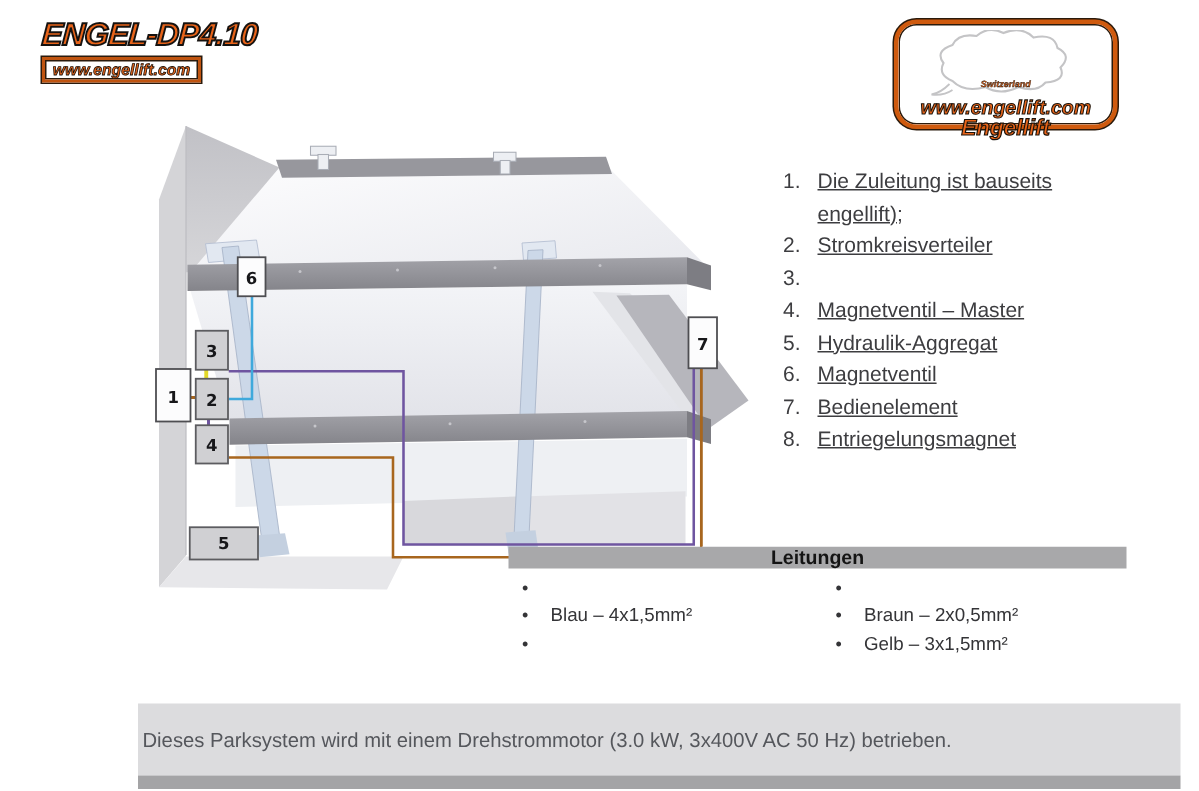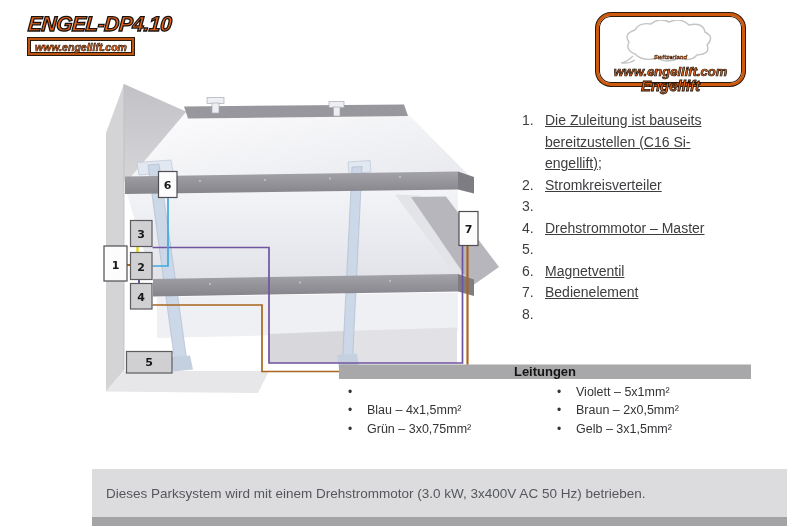--- a/index.html
+++ b/index.html
@@ -51,21 +51,21 @@
   
   .bullets{top:383px;font-size:12.5px;line-height:18.4px;color:#343437;}
   .bullets-left{left:348px;}
   .bullets-right{left:557px;}
   .brow{display:flex;}
   .bdot{width:19px;flex:none;font-size:12px;}
   .btxt{white-space:nowrap;}
 
   
   #footer{left:92px;top:469px;width:695px;height:48px;background:#dcdcde;
-    display:flex;align-items:center;box-sizing:border-box;padding-left:14px;
+    display:flex;align-items:center;box-sizing:border-box;padding-left:3px;
     font-size:13.5px;color:#55575c;}
   #footer-strip{left:92px;top:517px;width:695px;height:9px;background:#a4a4a6;}
 </style>
 </head>
 <body>
 
 <svg class="scene abs" width="799" height="527" viewBox="0 0 799 527">
   <defs>
     <linearGradient id="gPlat" x1="0" y1="0" x2="1" y2="1">
       <stop offset="0" stop-color="#fdfdfe"></stop>
@@ -201,68 +201,67 @@
   <div class="lr-brand">Engellift</div>
   <div class="lr-sub">Switzerland</div>
   <div class="lr-url">www.engellift.com</div>
 </div>
 
 <div id="clist" class="abs">
   <div class="crow">
     <span class="cnum">1.</span>
     <span class="ctxt">
       <span class="cline">Die Zuleitung ist bauseits</span>
-      <span class="cline">bereitzustellen (C16 Si-</span>
       <span class="cline">engellift);</span>
     </span>
   </div>
   <div class="crow">
     <span class="cnum">2.</span>
     <span class="ctxt">Stromkreisverteiler</span>
   </div>
   <div class="crow">
     <span class="cnum">3.</span>
   </div>
   <div class="crow">
     <span class="cnum">4.</span>
-    <span class="ctxt">Drehstrommotor – Master</span>
+    <span class="ctxt">Magnetventil – Master</span>
   </div>
   <div class="crow">
     <span class="cnum">5.</span>
+    <span class="ctxt">Hydraulik-Aggregat</span>
   </div>
   <div class="crow">
     <span class="cnum">6.</span>
     <span class="ctxt">Magnetventil</span>
   </div>
   <div class="crow">
     <span class="cnum">7.</span>
     <span class="ctxt">Bedienelement</span>
   </div>
   <div class="crow">
     <span class="cnum">8.</span>
+    <span class="ctxt">Entriegelungsmagnet</span>
   </div>
 </div>
 
 <div class="bullets bullets-left abs">
   <div class="brow">
     <span class="bdot">•</span>
   </div>
   <div class="brow">
     <span class="bdot">•</span>
     <span class="btxt">Blau – 4x1,5mm²</span>
   </div>
   <div class="brow">
     <span class="bdot">•</span>
-    <span class="btxt">Grün – 3x0,75mm²</span>
   </div>
 </div>
 <div class="bullets bullets-right abs">
   <div class="brow">
     <span class="bdot">•</span>
-    <span class="btxt">Violett – 5x1mm²</span>
   </div>
   <div class="brow">
     <span class="bdot">•</span>
     <span class="btxt">Braun – 2x0,5mm²</span>
   </div>
   <div class="brow">
     <span class="bdot">•</span>
     <span class="btxt">Gelb – 3x1,5mm²</span>
   </div>
 </div>

